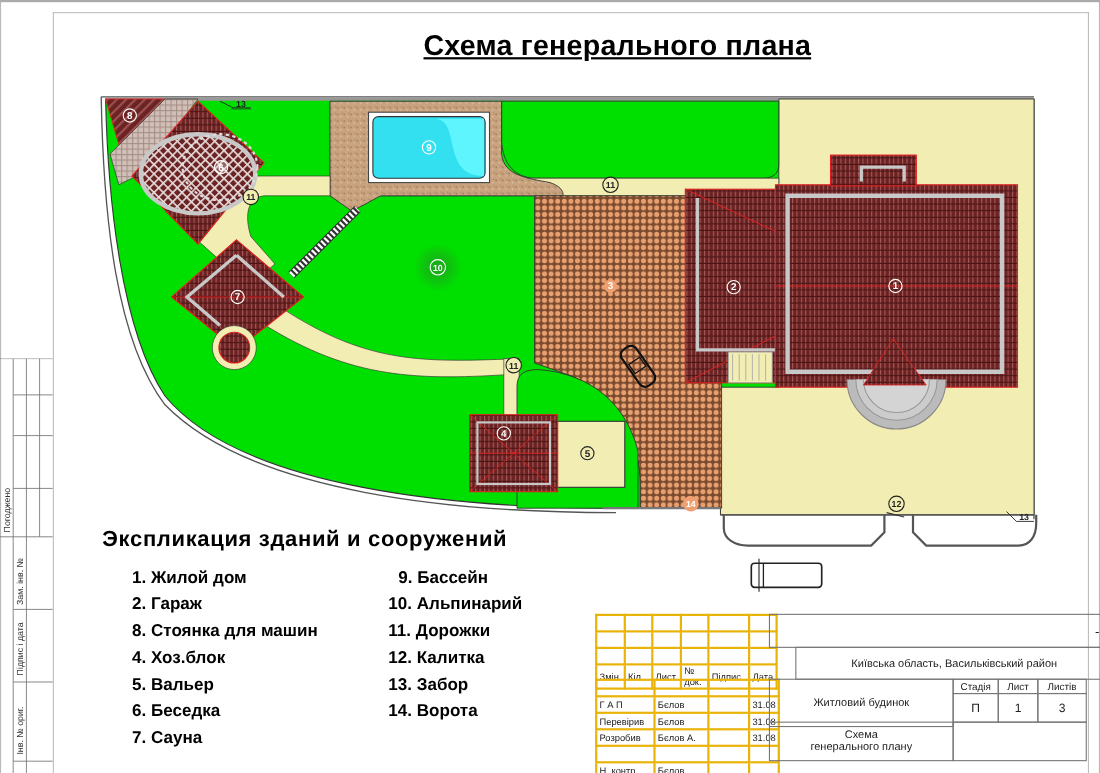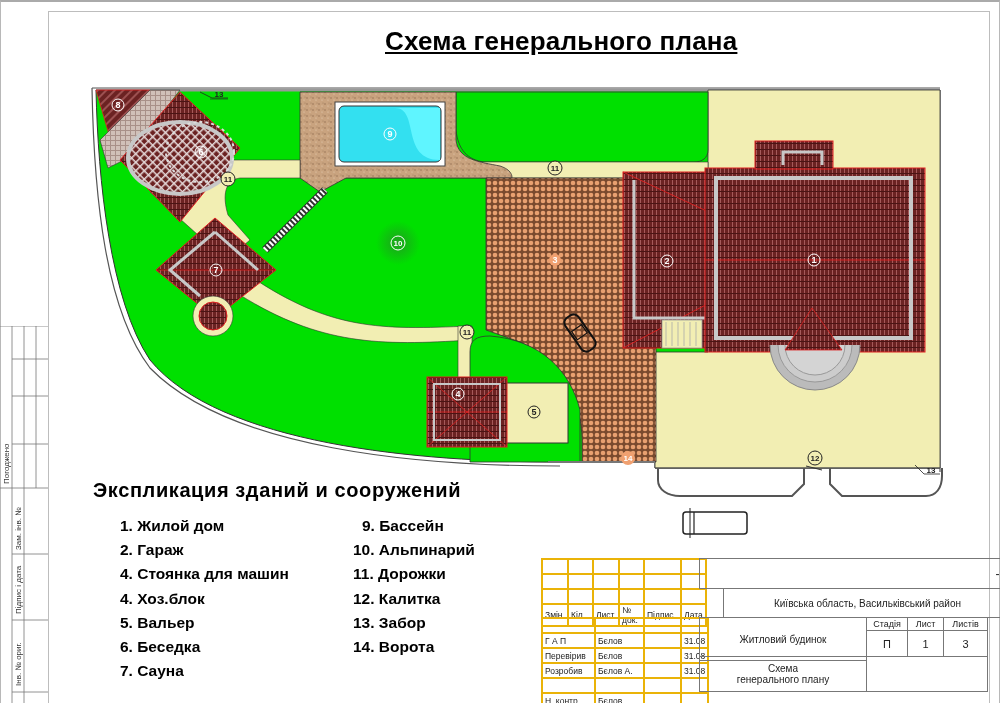--- a/index.html
+++ b/index.html
@@ -224,21 +224,21 @@
         <circle cx="628" cy="458" r="7" fill="#f0a070"></circle>
         <text x="628" y="461" fill="#fff" font-size="8">14</text>
       </g>
   </g>
 </svg>
 
 <div class="expl-title">Экспликация зданий и сооружений</div>
 <div class="expl-col left">
   <div>1. Жилой дом</div>
   <div>2. Гараж</div>
-  <div>4. Стоянка для машин</div>
+  <div>8. Стоянка для машин</div>
   <div>4. Хоз.блок</div>
   <div>5. Вальер</div>
   <div>6. Беседка</div>
   <div>7. Сауна</div>
 </div>
 <div class="expl-col" style="left:353px;">
   <div style="padding-left:9px">9. Бассейн</div>
   <div>10. Альпинарий</div>
   <div>11. Дорожки</div>
   <div>12. Калитка</div>

